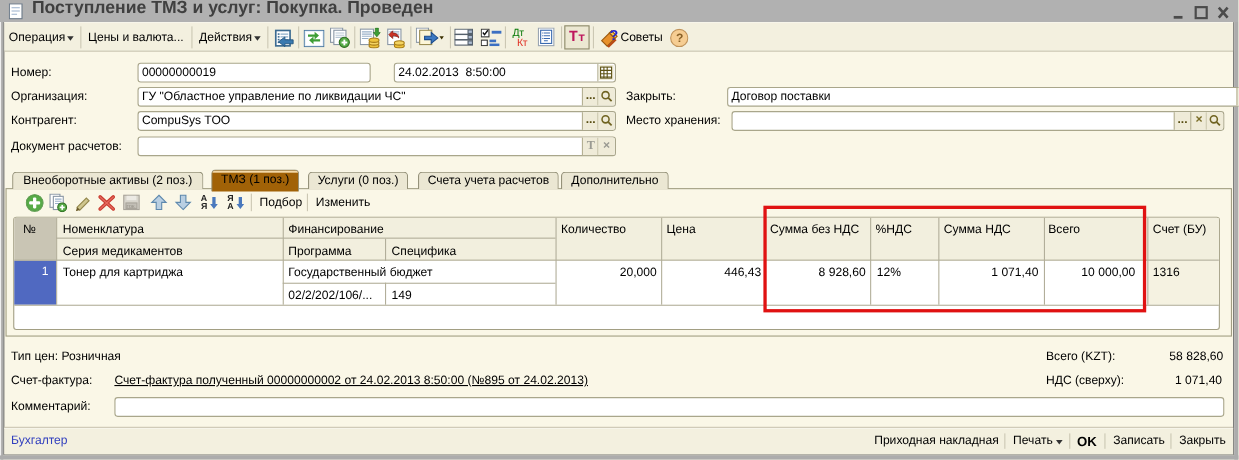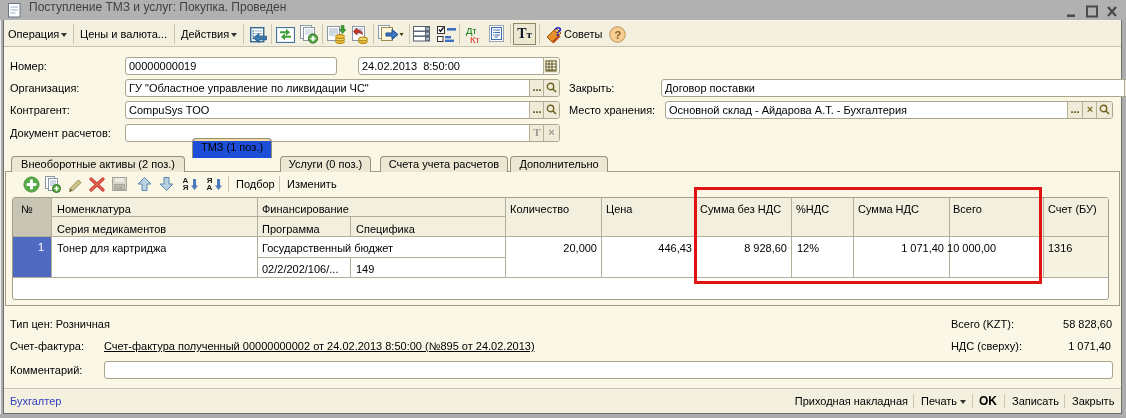--- a/index.html
+++ b/index.html
@@ -29,21 +29,21 @@
 
 <div class="ab" style="left:0;top:0;width:1126px;height:20px;background:#B1B1B1"></div>
 <svg class="ab" style="left:8px;top:3px" width="14" height="15" viewBox="0 0 14 15">
 <rect x="0.5" y="0.5" width="11.5" height="13.5" fill="#ffffff" stroke="#6a7888"></rect>
 <g stroke="#9ab0cc">
       <line x1="2.5" y1="4" x2="10" y2="4"></line>
       <line x1="2.5" y1="7" x2="10" y2="7"></line>
       <line x1="2.5" y1="10" x2="7.5" y2="10"></line>
     </g>
 </svg>
-<div class="ab" style="left:29px;top:0;font-size:12px;font-weight:normal;color:#404040;white-space:nowrap;line-height:15px">Поступление ТМЗ и услуг: Покупка. Проведен</div>
+<div class="ab" style="left:29px;top:0;font-size:16px;font-weight:bold;color:#404040;white-space:nowrap;line-height:15px">Поступление ТМЗ и услуг: Покупка. Проведен</div>
 <svg class="ab" style="left:1060px;top:4px" width="60" height="14" viewBox="0 0 60 14">
 <rect x="7" y="10.5" width="8" height="2.5" fill="#4b4b4b"></rect>
 <rect x="27" y="2.5" width="10" height="10" fill="none" stroke="#4b4b4b" stroke-width="2"></rect>
 <path d="M48 3 L56 12 M56 3 L48 12" stroke="#4b4b4b" stroke-width="2.4"></path>
 </svg>
 
 <div class="ab" style="left:4px;top:20px;width:1117px;height:26px;background:#F3F0DF"></div>
 <div class="ab" style="left:4px;top:20px;width:1117px;height:1px;background:#F7F5EA"></div>
 <div class="ab" style="left:4px;top:46px;width:1117px;height:1px;background:#C6C2AE"></div>
 <div class="lbl" style="left:8px;top:25px">Операция</div>
@@ -153,21 +153,21 @@
       <line x1="6.5" y1="10" x2="12" y2="10"></line>
       <line x1="6.5" y1="12" x2="10" y2="12"></line>
     </g>
 <g fill="#3a6ab0">
       <rect x="5" y="4.5" width="1" height="1"></rect>
       <rect x="5" y="7" width="1" height="1"></rect>
       <rect x="5" y="9.5" width="1" height="1"></rect>
     </g>
 </svg>
 <div class="ab" style="left:513px;top:23px;width:23px;height:22px;background:#ECE8D2;border:1px solid #8C8868;box-sizing:border-box;text-align:center">
-<span style="font-family:Liberation Serif, serif;font-weight:bold;color:#0f172a;font-size:14px;line-height:20px">Т<span style="font-size:11px">т</span></span>
+<span style="font-family:Liberation Mono, monospace;font-weight:bold;color:#be185d;font-size:14px;line-height:20px">Т<span style="font-size:11px">т</span></span>
 </div>
 <svg class="ab" style="left:545px;top:26px" width="20" height="18" viewBox="0 0 20 18">
 <polygon points="2,11 9,4 14,9 7,16" fill="#e8912c" stroke="#9c5a10"></polygon>
 <polygon points="9,4 11,2 16,7 14,9" fill="#f6c952" stroke="#9c5a10"></polygon>
 <polygon points="7,16 14,9 15.5,10.5 8.5,17.5" fill="#b84a14"></polygon>
 <text x="9" y="10" font-size="13" font-weight="bold" fill="#2222cc" font-family="Liberation Sans">?</text>
 </svg>
 <div class="lbl" style="left:564px;top:25px">Советы</div>
 <svg class="ab" style="left:609px;top:26px" width="17" height="17" viewBox="0 0 17 17">
 <circle cx="8.5" cy="8.5" r="7.8" fill="#f6cd92" stroke="#c0935a"></circle>
@@ -214,37 +214,36 @@
 <div class="fld" style="left:125px;top:101px;width:435px">
     <i>CompuSys TOO</i>
 <div class="fbtn" style="right:15px;width:14px">...</div>
 <div class="fbtn fbr" style="right:0;width:15px"><svg width="11" height="11" viewBox="0 0 11 11" style="margin-top:2px">
         <circle cx="4.5" cy="4.5" r="3.2" fill="none" stroke="#6F6321" stroke-width="1.4"></circle>
         <line x1="7" y1="7" x2="10" y2="10" stroke="#6F6321" stroke-width="1.6"></line>
       </svg></div>
 </div>
 <div class="lbl" style="left:569px;top:101px">Место хранения:</div>
 <div class="fld" style="left:665px;top:101px;width:448px">
-    <i>Основной склад - Айдарова А.Т. - Бухгалтерия</i>
 <div class="fbtn" style="right:30px;width:14px">...</div>
 <div class="fbtn" style="right:15px;width:14px;color:#7a6d28">×</div>
 <div class="fbtn fbr" style="right:0;width:15px"><svg width="11" height="11" viewBox="0 0 11 11" style="margin-top:2px">
         <circle cx="4.5" cy="4.5" r="3.2" fill="none" stroke="#6F6321" stroke-width="1.4"></circle>
         <line x1="7" y1="7" x2="10" y2="10" stroke="#6F6321" stroke-width="1.6"></line>
       </svg></div>
 </div>
 <div class="lbl" style="left:10px;top:124px">Документ расчетов:</div>
 <div class="fld" style="left:125px;top:124px;width:435px">
 <div class="fbtn" style="right:15px;width:14px;color:#9a9a92;font-family:'Liberation Serif',serif">T</div>
 <div class="fbtn fbr" style="right:0;width:15px;color:#9a9a92">×</div>
 </div>
 
 <div class="ab" style="left:5px;top:171px;width:1115px;height:135px;border:1px solid #A29E83;box-sizing:border-box"></div>
 <div class="tab" style="left:11px;width:172px">Внеоборотные активы (2 поз.)</div>
-<div class="tab" style="left:192px;top:138px;height:19px;width:78px;background:#1d4ed8;z-index:3;line-height:17px;overflow:hidden"><div style="position:absolute;left:0;top:0;width:78px;height:2px;background:#F3D9A8"></div><span style="position:relative">ТМЗ (1 поз.)</span></div>
+<div class="tab" style="left:192px;top:154px;height:19px;width:78px;background:#a16207;z-index:3;line-height:17px;overflow:hidden"><div style="position:absolute;left:0;top:0;width:78px;height:2px;background:#F3D9A8"></div><span style="position:relative">ТМЗ (1 поз.)</span></div>
 <div class="tab" style="left:280px;width:89px">Услуги (0 поз.)</div>
 <div class="tab" style="left:380px;width:126px">Счета учета расчетов</div>
 <div class="tab" style="left:510px;width:96px">Дополнительно</div>
 
 <svg class="ab" style="left:23px;top:176px" width="17" height="17" viewBox="0 0 17 17">
 <circle cx="8.5" cy="8.5" r="7.5" fill="#57ab47" stroke="#2e7020"></circle>
 <circle cx="8.5" cy="8.5" r="7.5" fill="none" stroke="#88c87a" stroke-width="1" opacity="0.6"></circle>
 <rect x="7" y="3.5" width="3" height="10" rx="1" fill="#fff"></rect>
     <rect x="3.5" y="7" width="10" height="3" rx="1" fill="#fff"></rect>
 </svg>
@@ -330,21 +329,21 @@
 
 <div class="td" style="left:57px;top:242px">Тонер для картриджа</div>
 <div class="td" style="left:262px;top:242px">Государственный бюджет</div>
 <div class="td" style="left:262px;top:263px">02/2/202/106/...</div>
 <div class="td" style="left:356px;top:263px">149</div>
 <div class="tdr" style="left:497px;top:242px;width:100px">20,000</div>
 <div class="tdr" style="left:592px;top:242px;width:100px">446,43</div>
 <div class="tdr" style="left:687px;top:242px;width:100px">8 928,60</div>
 <div class="td" style="left:797px;top:242px">12%</div>
 <div class="tdr" style="left:844px;top:242px;width:100px">1 071,40</div>
-<div class="tdr" style="left:896px;top:242px;width:100px">10 000,00</div>
+<div class="tdr" style="left:920px;top:242px;width:112px">10 000,00</div>
 <div class="td" style="left:1048px;top:242px">1316</div>
 
 <div class="ab" style="left:694px;top:187px;width:342px;height:91px;border:3px solid #E01212;z-index:5"></div>
 
 <div class="lbl" style="left:10px;top:315px">Тип цен: Розничная</div>
 <div class="lbl" style="right:112px;top:315px">Всего (KZT):</div>
 <div class="lbl" style="right:14px;top:315px">58 828,60</div>
 <div class="lbl" style="left:10px;top:337px">Счет-фактура:</div>
 <div class="lbl" style="left:104px;top:337px;text-decoration:underline">Счет-фактура полученный 00000000002 от 24.02.2013 8:50:00 (№895 от 24.02.2013)</div>
 <div class="lbl" style="right:104px;top:337px">НДС (сверху):</div>

